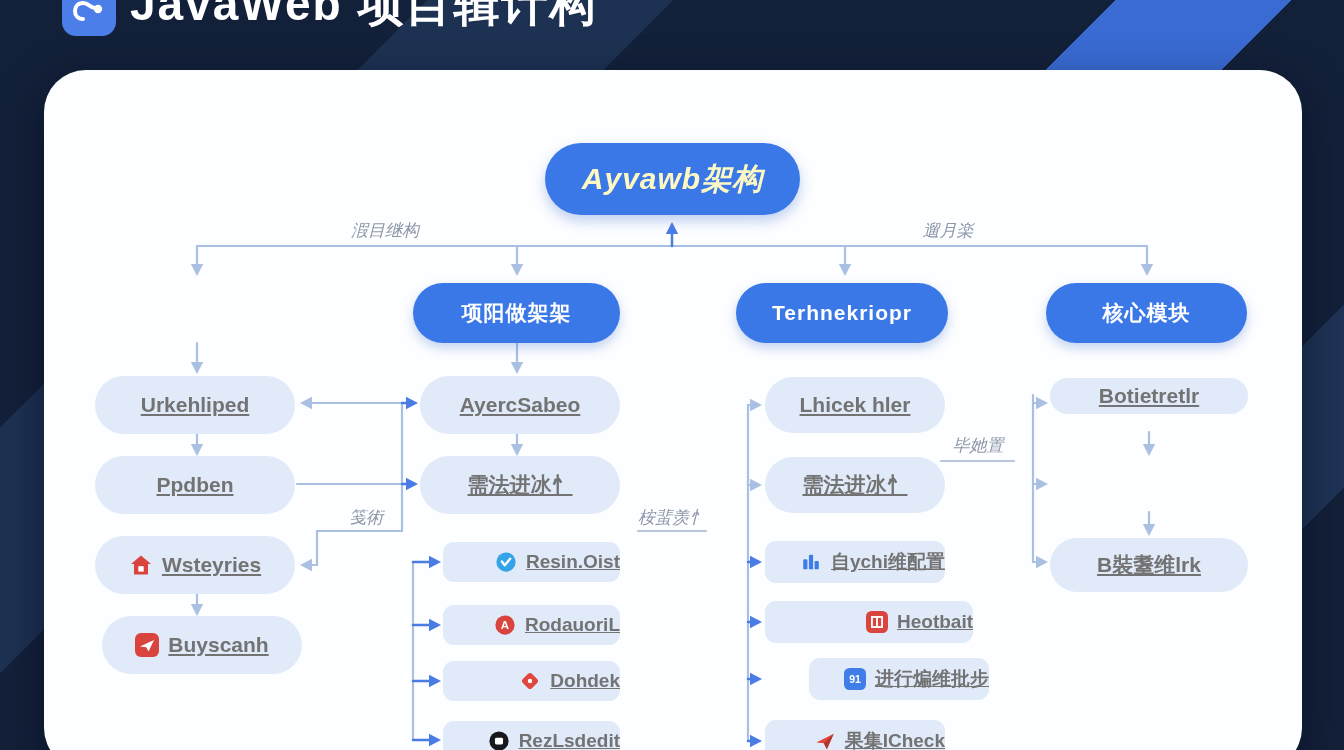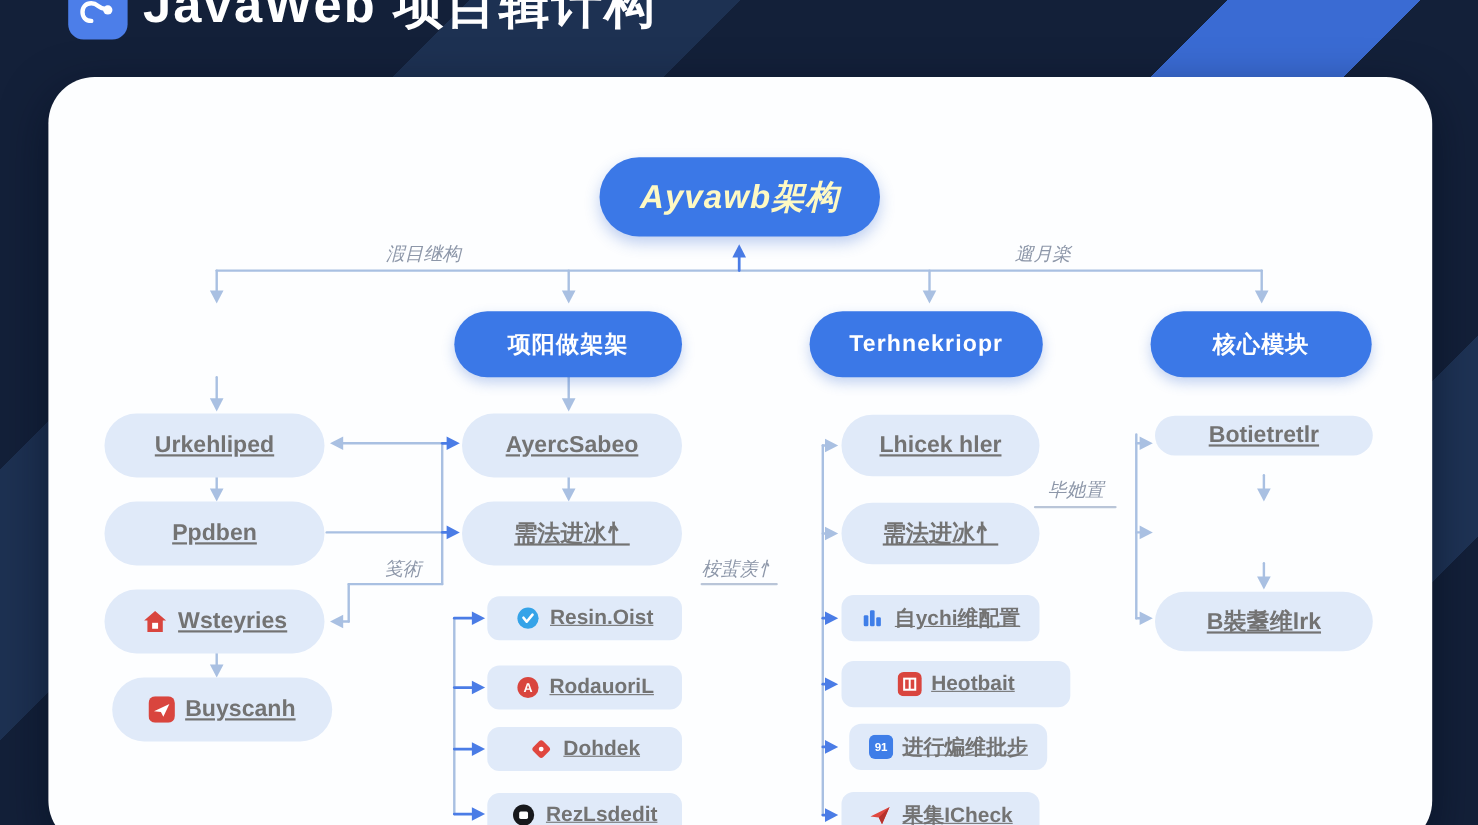--- a/index.html
+++ b/index.html
@@ -39,21 +39,21 @@
   }
   .hdr{
     background:#3b78e7;color:#fff;font-size:21px;letter-spacing:1px;
     border-radius:31px;box-shadow:0 5px 12px rgba(44,96,205,.28);
   }
   .root{
     background:#3b78e7;color:#fef9c3;font-size:30px;letter-spacing:1px;
     border-radius:38px;box-shadow:0 6px 14px rgba(44,96,205,.3);font-style:italic;
   }
   .light{background:#e0eaf9;color:#737373;font-size:21px;border-radius:29px;text-decoration:underline;}
-  .sm{font-size:19px;border-radius:11px;}
+  .sm{font-size:19px;border-radius:11px;justify-content:flex-end;}
   .elabel{
     position:absolute;z-index:3;color:#8d97a9;font-size:17px;font-weight:500;
     transform:translateX(-50%);white-space:nowrap;font-style:italic;
   }
   .nicon{display:inline-flex;align-items:center;justify-content:center;}
   .nicon svg{display:block;}
 </style>
 </head>
 <body>
 
@@ -177,21 +177,21 @@
   <div class="node light sm" style="left:765px;top:601px;width:208px;height:42px">
     <span class="nicon">
       <svg width="22" height="22" viewBox="0 0 24 24">
         <rect width="24" height="24" rx="6" fill="#d9453e"></rect>
         <rect x="6.5" y="6.5" width="11" height="11" fill="none" stroke="#ffffff" stroke-width="2"></rect>
         <line x1="12" y1="6.5" x2="12" y2="17.5" stroke="#ffffff" stroke-width="2"></line>
       </svg>
     </span>
     <span>Heotbait</span>
   </div>
-  <div class="node light sm" style="left:772px;top:658px;width:180px;height:42px">
+  <div class="node light sm" style="left:809px;top:658px;width:180px;height:42px">
     <span class="nicon">
       <svg width="22" height="22" viewBox="0 0 24 24">
         <rect width="24" height="24" rx="6" fill="#3f7ee8"></rect>
         <text x="12" y="16.5" text-anchor="middle" font-size="11.5" font-weight="bold" fill="#ffffff" font-family="Liberation Sans, sans-serif">91</text>
       </svg>
     </span>
     <span>进行煸维批步</span>
   </div>
   <div class="node light sm" style="left:765px;top:720px;width:180px;height:42px">
     <span class="nicon">

